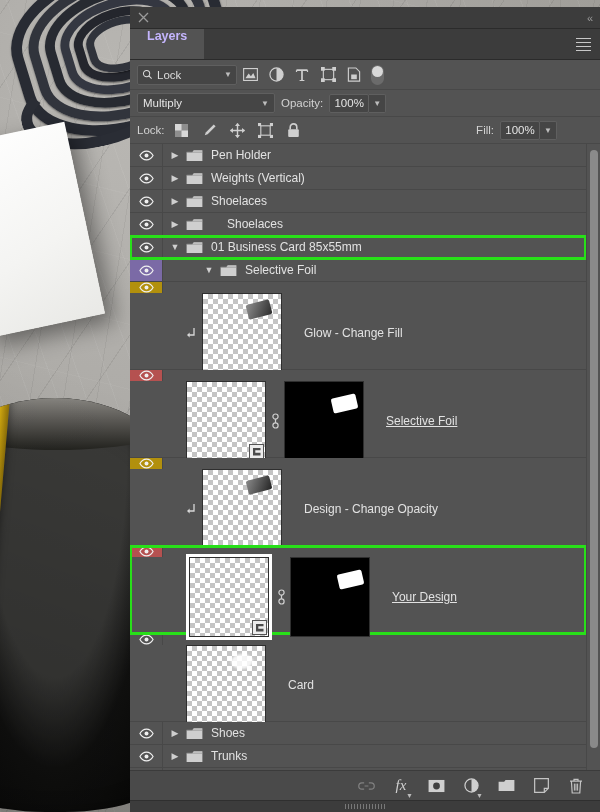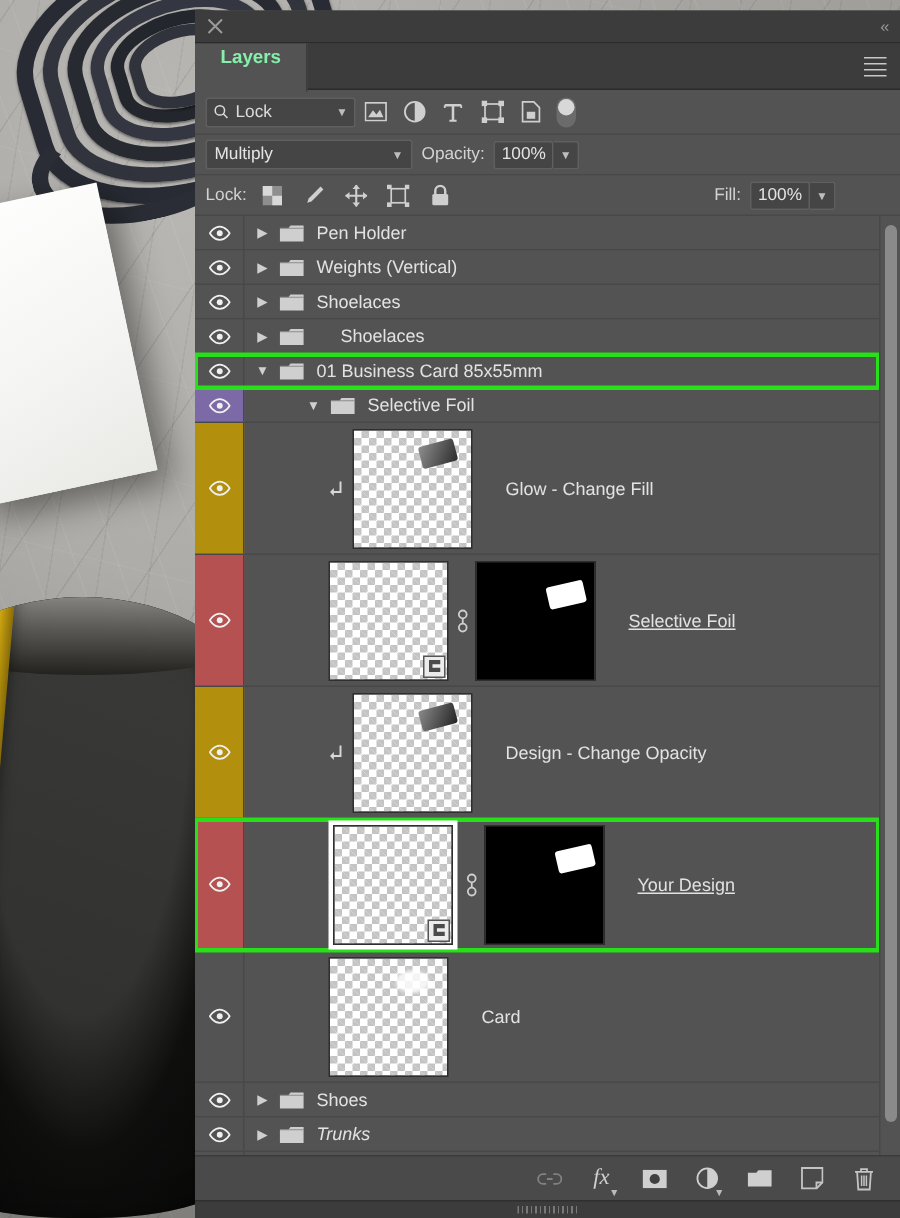--- a/index.html
+++ b/index.html
@@ -94,22 +94,22 @@
     height:22px; background:#3c3c3c; border-bottom:1px solid #2b2b2b;
     display:flex; align-items:center; justify-content:space-between;
     padding:0 8px; flex:none;
   }
   .close-x{ width:11px; height:11px; opacity:.68; cursor:pointer; }
   .collapse-ar{ font-size:11px; color:#9a9a9a; letter-spacing:-1px; cursor:pointer; }
 
   .tabbar{ height:31px; background:#3c3c3c; display:flex; align-items:stretch; flex:none;
            border-bottom:1px solid #2b2b2b; position:relative; }
   .tab{
-    padding:16px 17px; display:flex; align-items:flex-end; background:#535353;
-    color:#86efac; font-size:12.5px; font-weight:bold; cursor:pointer;
+    padding:0 17px; display:flex; align-items:flex-start; background:#535353;
+    color:#c4b5fd; font-size:12.5px; font-weight:bold; cursor:pointer;
     border-right:1px solid #3c3c3c;
   }
   .panel-menu{ position:absolute; right:9px; top:9px; width:15px; cursor:pointer; }
   .panel-menu span{ display:block; height:1px; background:#c8c8c8; margin-bottom:3px; }
 
   .filterbar{
     height:30px; flex:none; display:flex; align-items:center; gap:0;
     padding:0 7px; background:#535353; border-bottom:1px solid #484848;
   }
   .kind-select{
@@ -166,21 +166,21 @@
   .eyecol.c-red   { background:#b55150; }
   .eye{ width:15px; height:11px; }
   .rowbody{ flex:1; display:flex; align-items:center; gap:0; padding-left:4px; position:relative; }
   .twisty{ width:16px; text-align:center; font-size:9px; color:#cfcfcf; cursor:pointer; flex:none; }
   .folder{ width:22px; flex:none; display:flex; align-items:center; justify-content:center; }
   .lname{ font-size:12px; color:#e2e2e2; white-space:nowrap; }
   .lname.ul{ text-decoration:underline; }
   .indent1{ padding-left:38px; }
 
   
-  .row.thumb{ height:88px; }
+  .row.thumb{ height:88px;flex-direction:column; }
   .clipmark{ width:22px; flex:none; display:flex; align-items:center; justify-content:center;
              color:#d6d6d6; }
   .thumbbox{
     width:80px; height:80px; flex:none; position:relative;
     background-image:
       linear-gradient(45deg,#c4c4c4 25%,transparent 25%,transparent 75%,#c4c4c4 75%),
       linear-gradient(45deg,#c4c4c4 25%,#ffffff 25%,#ffffff 75%,#c4c4c4 75%);
     background-size:10px 10px; background-position:0 0,5px 5px;
     border:1px solid #2f2f2f;
   }
@@ -612,21 +612,21 @@
               </svg>
             </div>
             <div class="rowbody">
               <span class="twisty">▶</span>
               <span class="folder">
                 <svg width="17" height="13" viewBox="0 0 18 14">
                   <path d="M0.5 3.4 H6.6 L8.1 1.4 H17.5 V13 H0.5 Z" fill="#cfcfcf"></path>
                   <path d="M0.5 3.4 H17.5" stroke="#8c8c8c" stroke-width="0.8"></path>
                 </svg>
               </span>
-              <span class="lname" style="margin-left: 6px; font-style: italic;">Trunks</span>
+              <span class="lname" style="margin-left: 6px;">Trunks</span>
             </div>
           </div>
           <div class="row grp">
             <div class="eyecol "></div>
             <div class="rowbody"></div>
           </div>
         </div>
       <div class="vscroll">
         <div class="vthumb"></div>
       </div>

